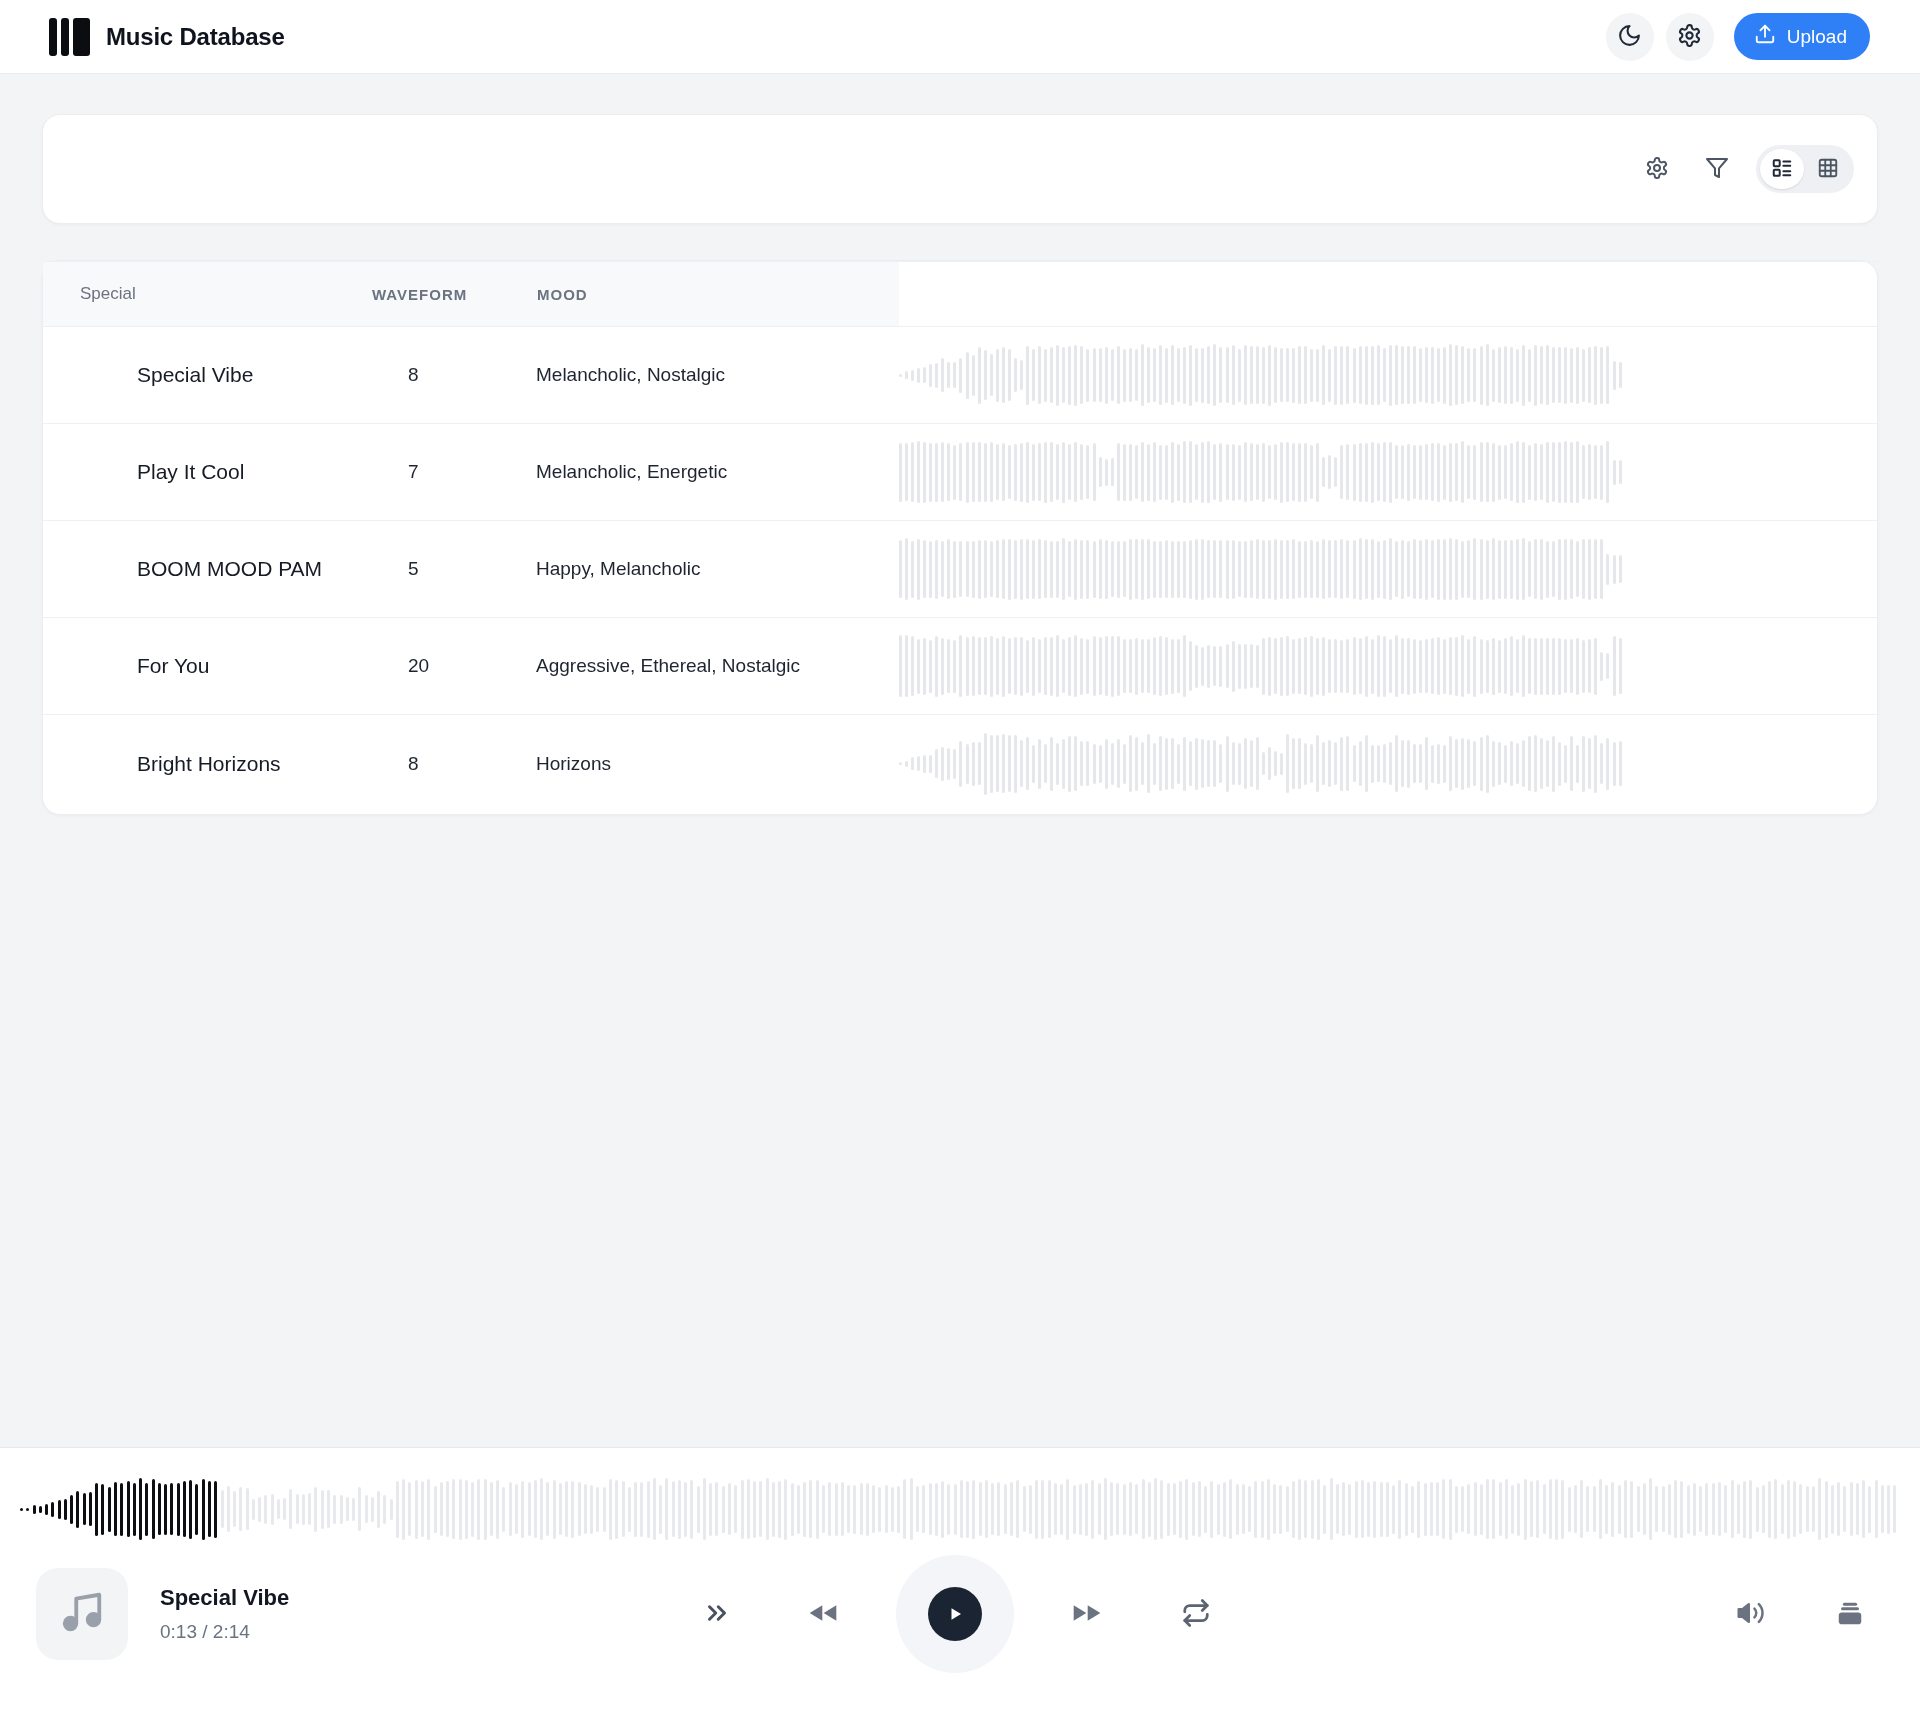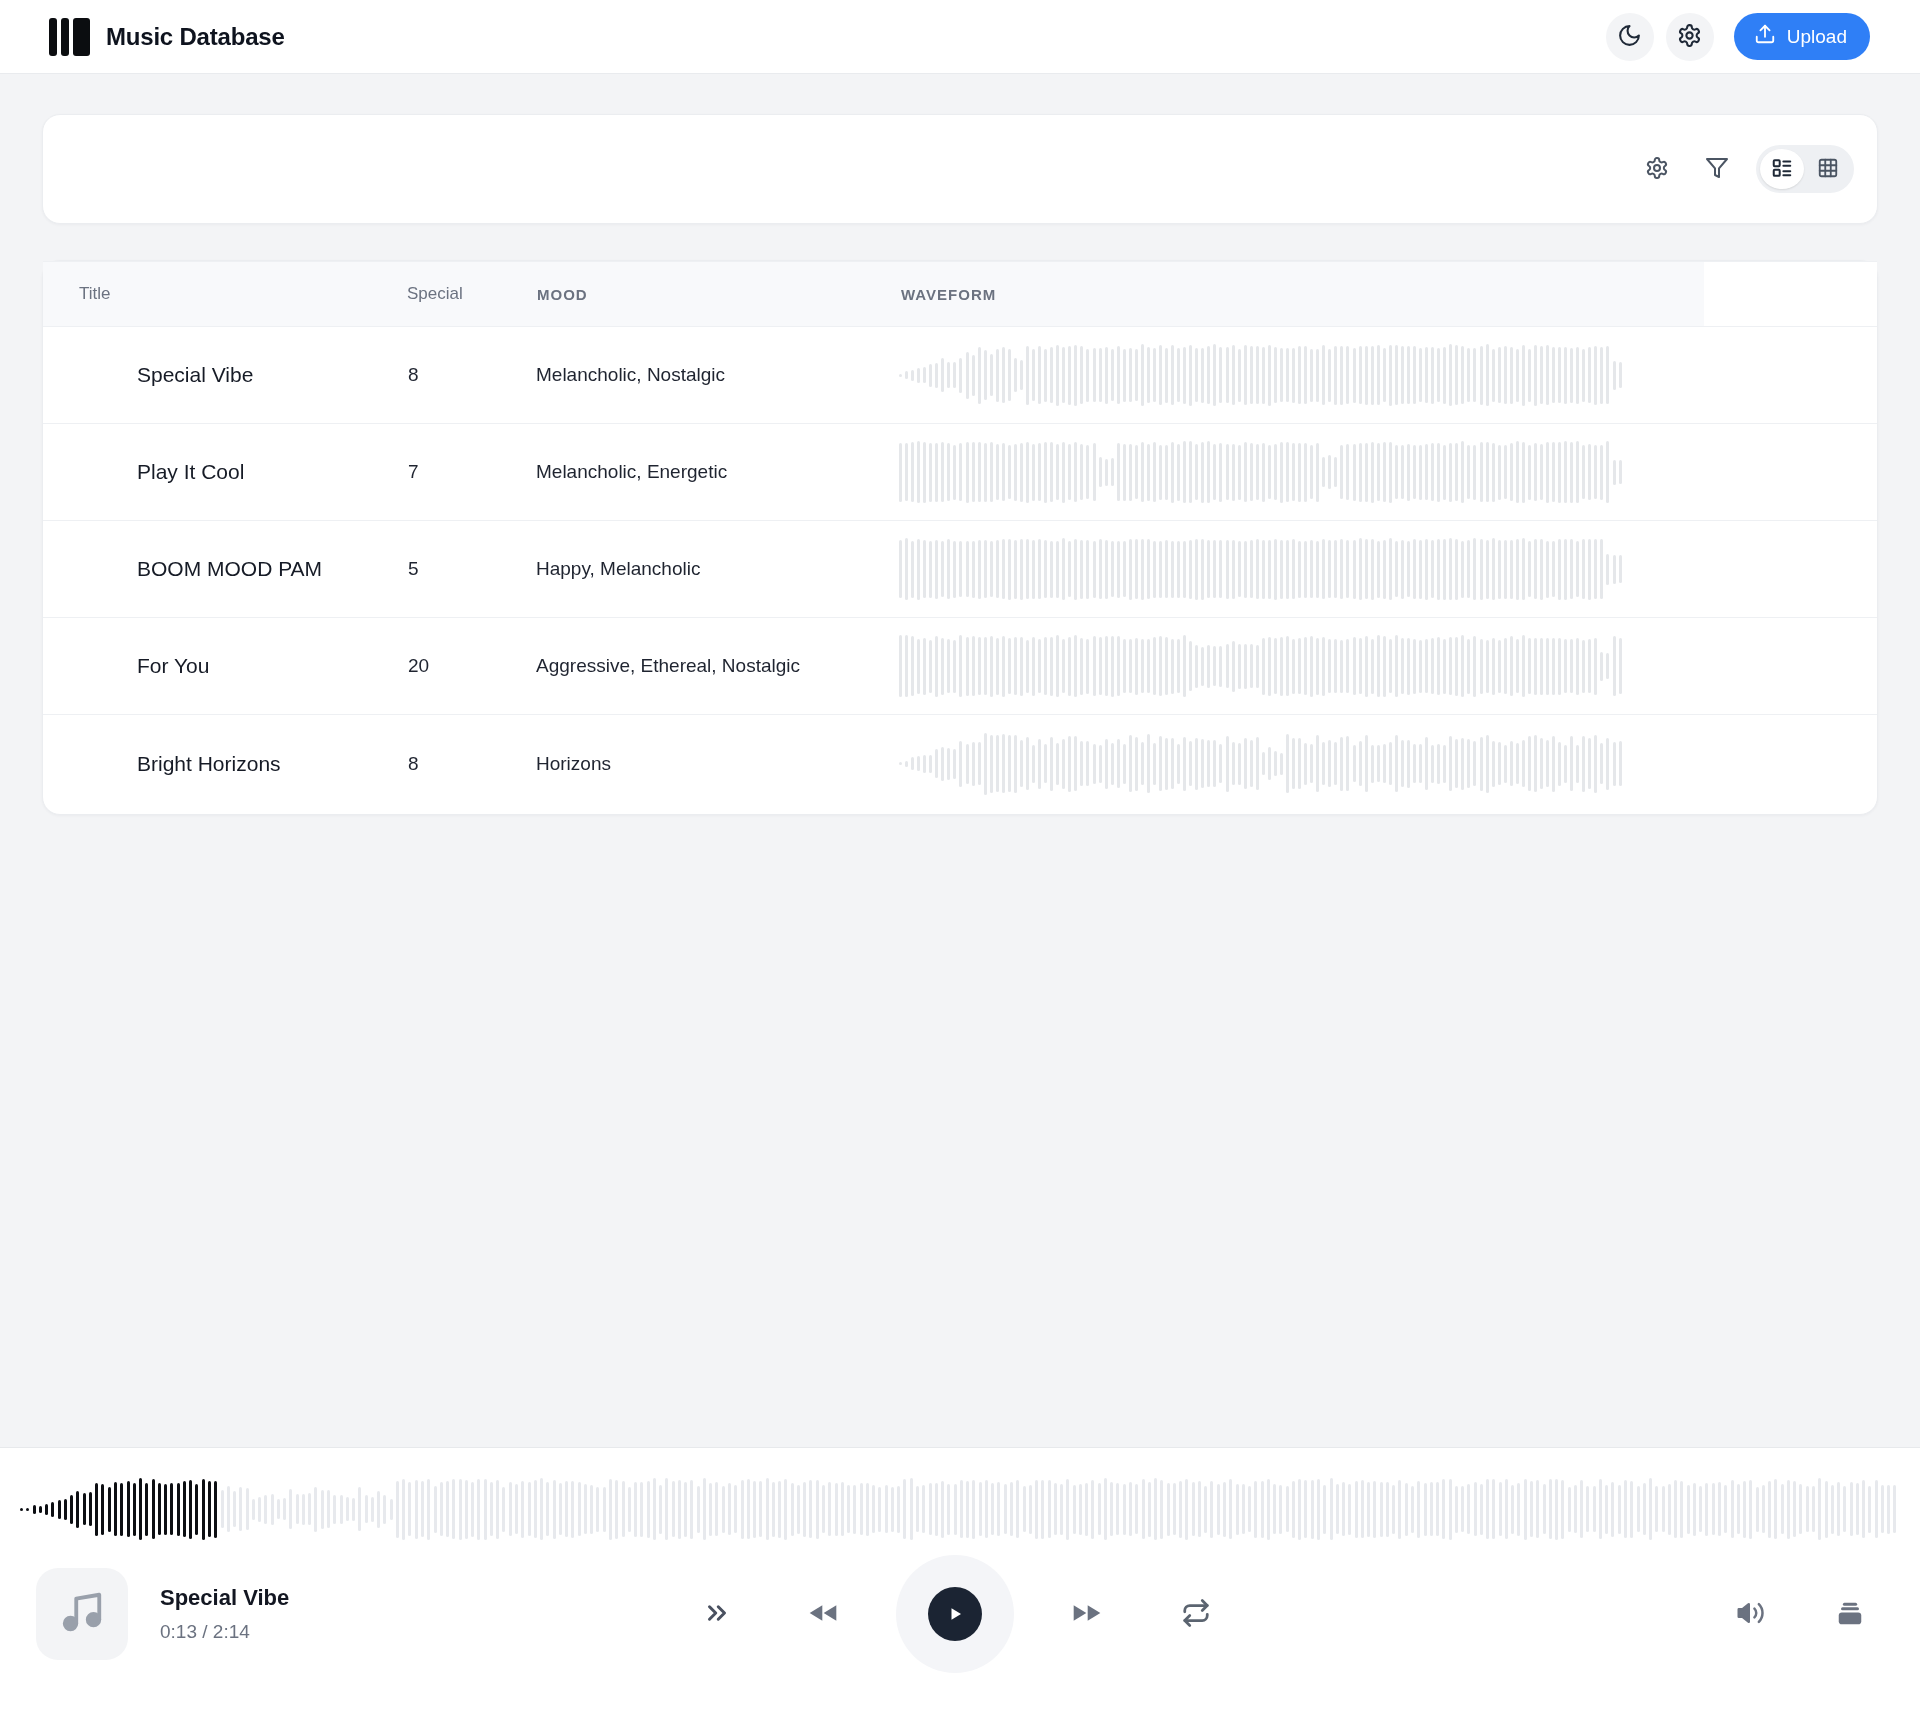--- a/index.html
+++ b/index.html
@@ -177,24 +177,23 @@
             <line x1="3" y1="15" x2="21" y2="15"></line>
           </svg>
       </span>
     </button>
   </div>
 </section>
 
 <section class="card table-card">
 
   <div class="trow thead">
-    <div class="th c-title">Title</div>
     <div class="th c-rating">Special</div>
+    <div class="th c-wave">WAVEFORM</div>
     <div class="th c-mood">MOOD</div>
-    <div class="th c-wave">WAVEFORM</div>
     <div class="th actions"></div>
   </div>
 
   <div id="song-rows">
   <div class="trow song-row">
     <div class="td-title">Special Vibe</div>
     <div class="td-rating">8</div>
     <div class="td-mood">Melancholic, Nostalgic</div>
     <div class="wf">
           <i style="height: 3px; background: rgb(229, 231, 234);"></i>

